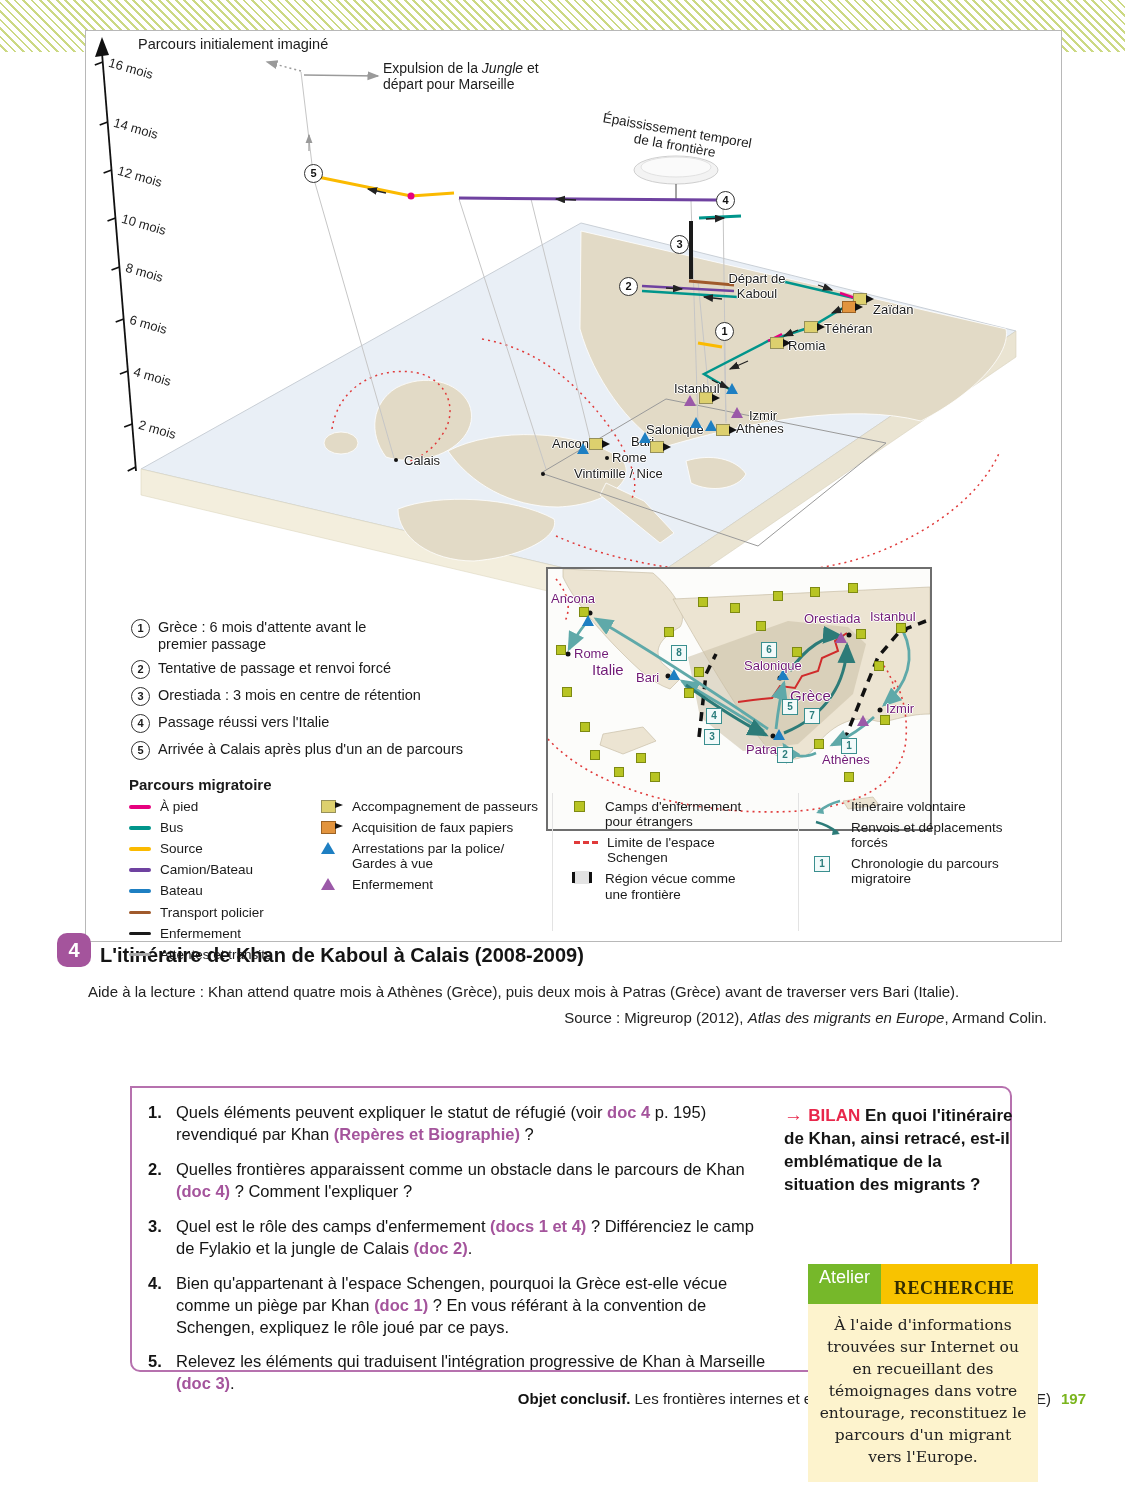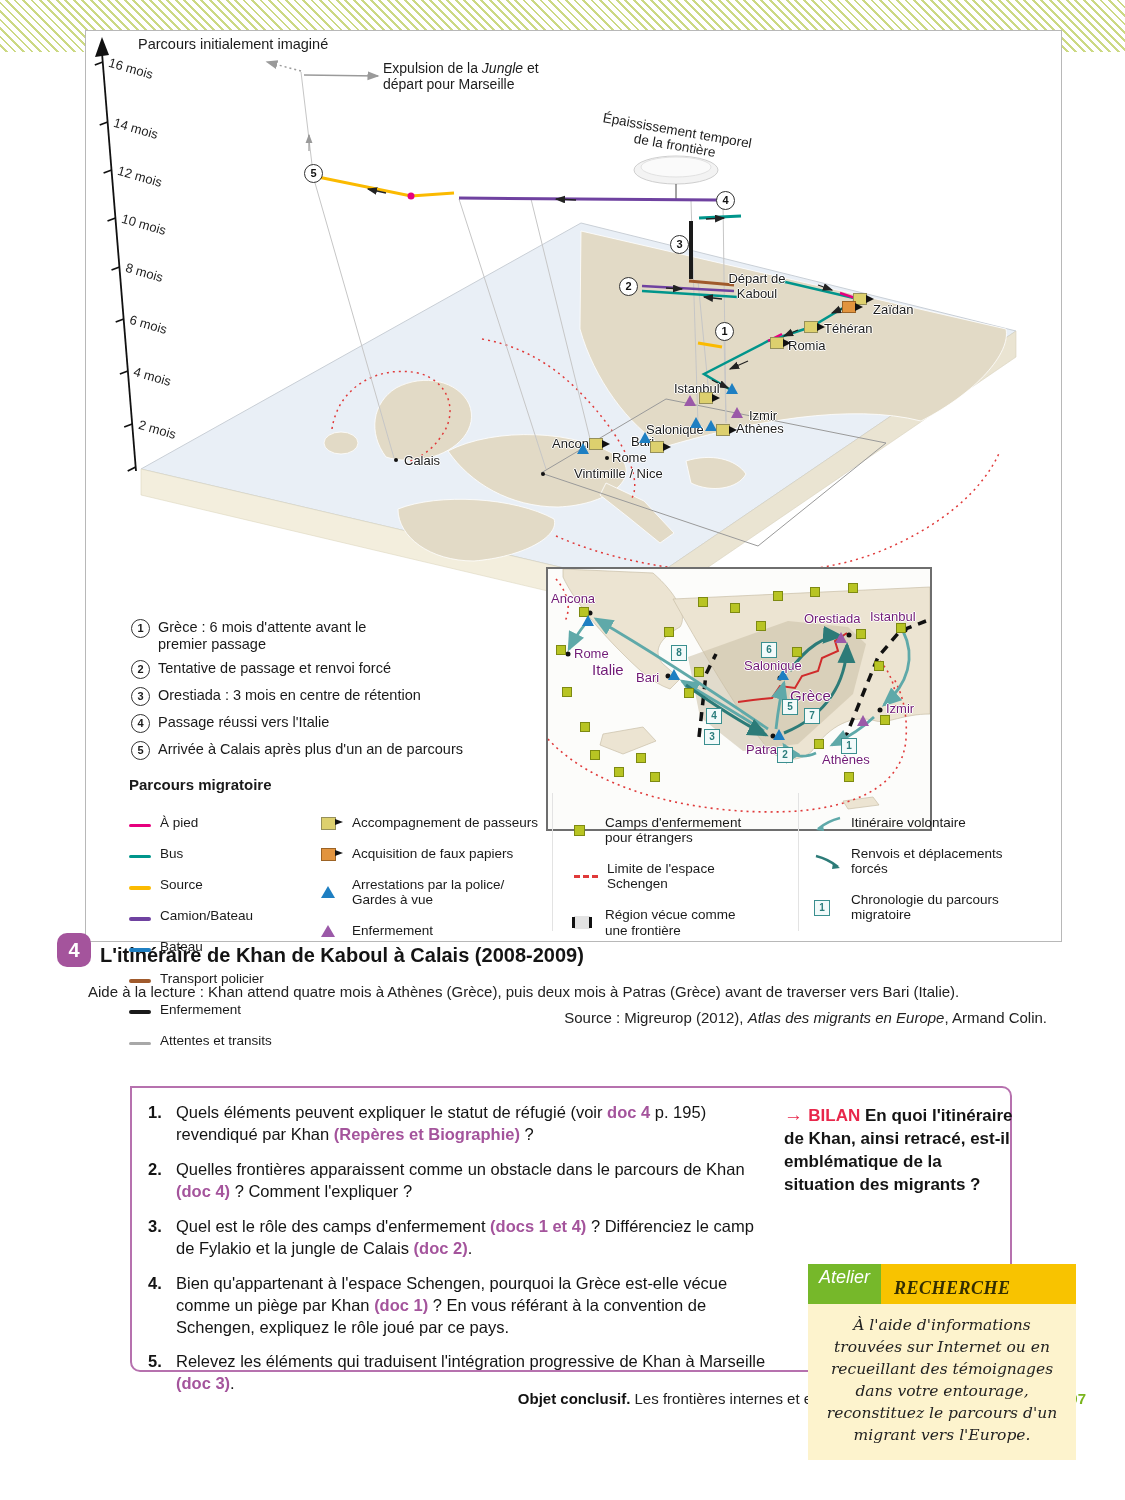--- a/index.html
+++ b/index.html
@@ -35,21 +35,21 @@
   .inset{position:absolute;left:460px;top:536px;width:382px;height:260px;border:2px solid #6e6e6e;
          background:#fcfcfa;overflow:hidden;}
   .ilabel{position:absolute;font-size:13px;color:#701a75;white-space:nowrap;
           text-shadow:1px 0 0 #fff,-1px 0 0 #fff,0 1px 0 #fff,0 -1px 0 #fff;z-index:3;}
   .ilabel.big{font-size:15px;font-weight:normal;}
   .ibox{position:absolute;width:14px;height:14px;background:#f2fafa;border:1px solid #3a8f8f;color:#2a7d7c;
         font-size:10px;font-weight:bold;text-align:center;line-height:13px;z-index:4;}
   
   .leg-title{position:absolute;left:43px;top:745px;font-size:15px;font-weight:bold;}
   .leg-col{position:absolute;font-size:13.5px;color:#1a1a1a;}
-  .leg-row{display:flex;align-items:center;gap:9px;margin-bottom:6px;line-height:1.12;margin-top:16px;}
+  .leg-row{display:flex;align-items:flex-start;gap:9px;margin-bottom:6px;line-height:1.12;}
   .swatch{flex:0 0 22px;width:22px;height:3.5px;border-radius:2px;margin-top:6px;background:#999;}
   .icon-cell{flex:0 0 22px;display:flex;justify-content:flex-start;position:relative;height:14px;}
   .lsq{width:13px;height:11px;background:#ddd06e;border:1px solid #96905a;position:relative;margin-top:1px;}
   .lsq::after{content:"";position:absolute;right:-8px;top:1px;border-top:3.5px solid transparent;
         border-bottom:3.5px solid transparent;border-left:8px solid #111;}
   .ltri{width:0;height:0;border-left:7px solid transparent;border-right:7px solid transparent;
         border-bottom:12px solid #1e7fc2;margin-top:1px;}
   .lolv{width:9px;height:9px;background:#b8c423;border:1px solid #7e8a12;margin-top:2px;}
   .lred{width:24px;height:0;border-top:3px dashed #e03a3a;margin-top:6px;}
   .lregion{width:16px;height:13px;background:#e3e3e3;position:relative;}
@@ -70,21 +70,21 @@
           padding-left:18px;box-sizing:border-box;z-index:4;}
   .qbox{position:absolute;left:130px;top:1086px;width:882px;height:286px;border:2px solid #b671ae;
         border-radius:0 10px 10px 10px;box-sizing:border-box;background:#fff;z-index:3;}
   .qlist{position:absolute;left:16px;top:14px;width:618px;}
   .q{display:flex;gap:6px;margin-bottom:13px;font-size:16.5px;line-height:1.33;color:#141414;}
   .qn{flex:0 0 22px;font-weight:bold;}
   .ref{color:#a4549c;font-weight:bold;}
   .bilan{position:absolute;left:652px;top:14px;width:232px;font-size:17px;font-weight:bold;line-height:1.35;color:#141414;}
   .bilan .r{color:#e8274b;}
   .bilan .arrow{font-size:19px;}
-  .atelier{position:absolute;left:808px;top:1264px;width:268px;z-index:5;font-style:italic;}
+  .atelier{position:absolute;left:808px;top:1264px;width:230px;z-index:5;}
   .at-head{display:flex;}
   .at-tag{background:#76b82a;color:#fff;font-size:18px;padding:3px 11px 5px;}
   .at-cat{background:#f8c300;color:#332d00;font-size:18px;padding:14px 13px 5px;flex:1;
           font-family:"Liberation Serif",serif;font-weight:600;letter-spacing:.5px;}
   .at-panel{background:#fdf3cd;padding:10px 10px 14px;text-align:center;
             font-family:"DejaVu Serif",serif;font-size:15.5px;line-height:1.42;color:#222;}
   .footer{position:absolute;right:39px;top:1390px;font-size:15px;color:#222;white-space:nowrap;}
   .footer .b{font-weight:bold;color:#111;}
   .footer .pg{font-weight:bold;color:#7ab51d;margin-left:10px;}
 </style>

